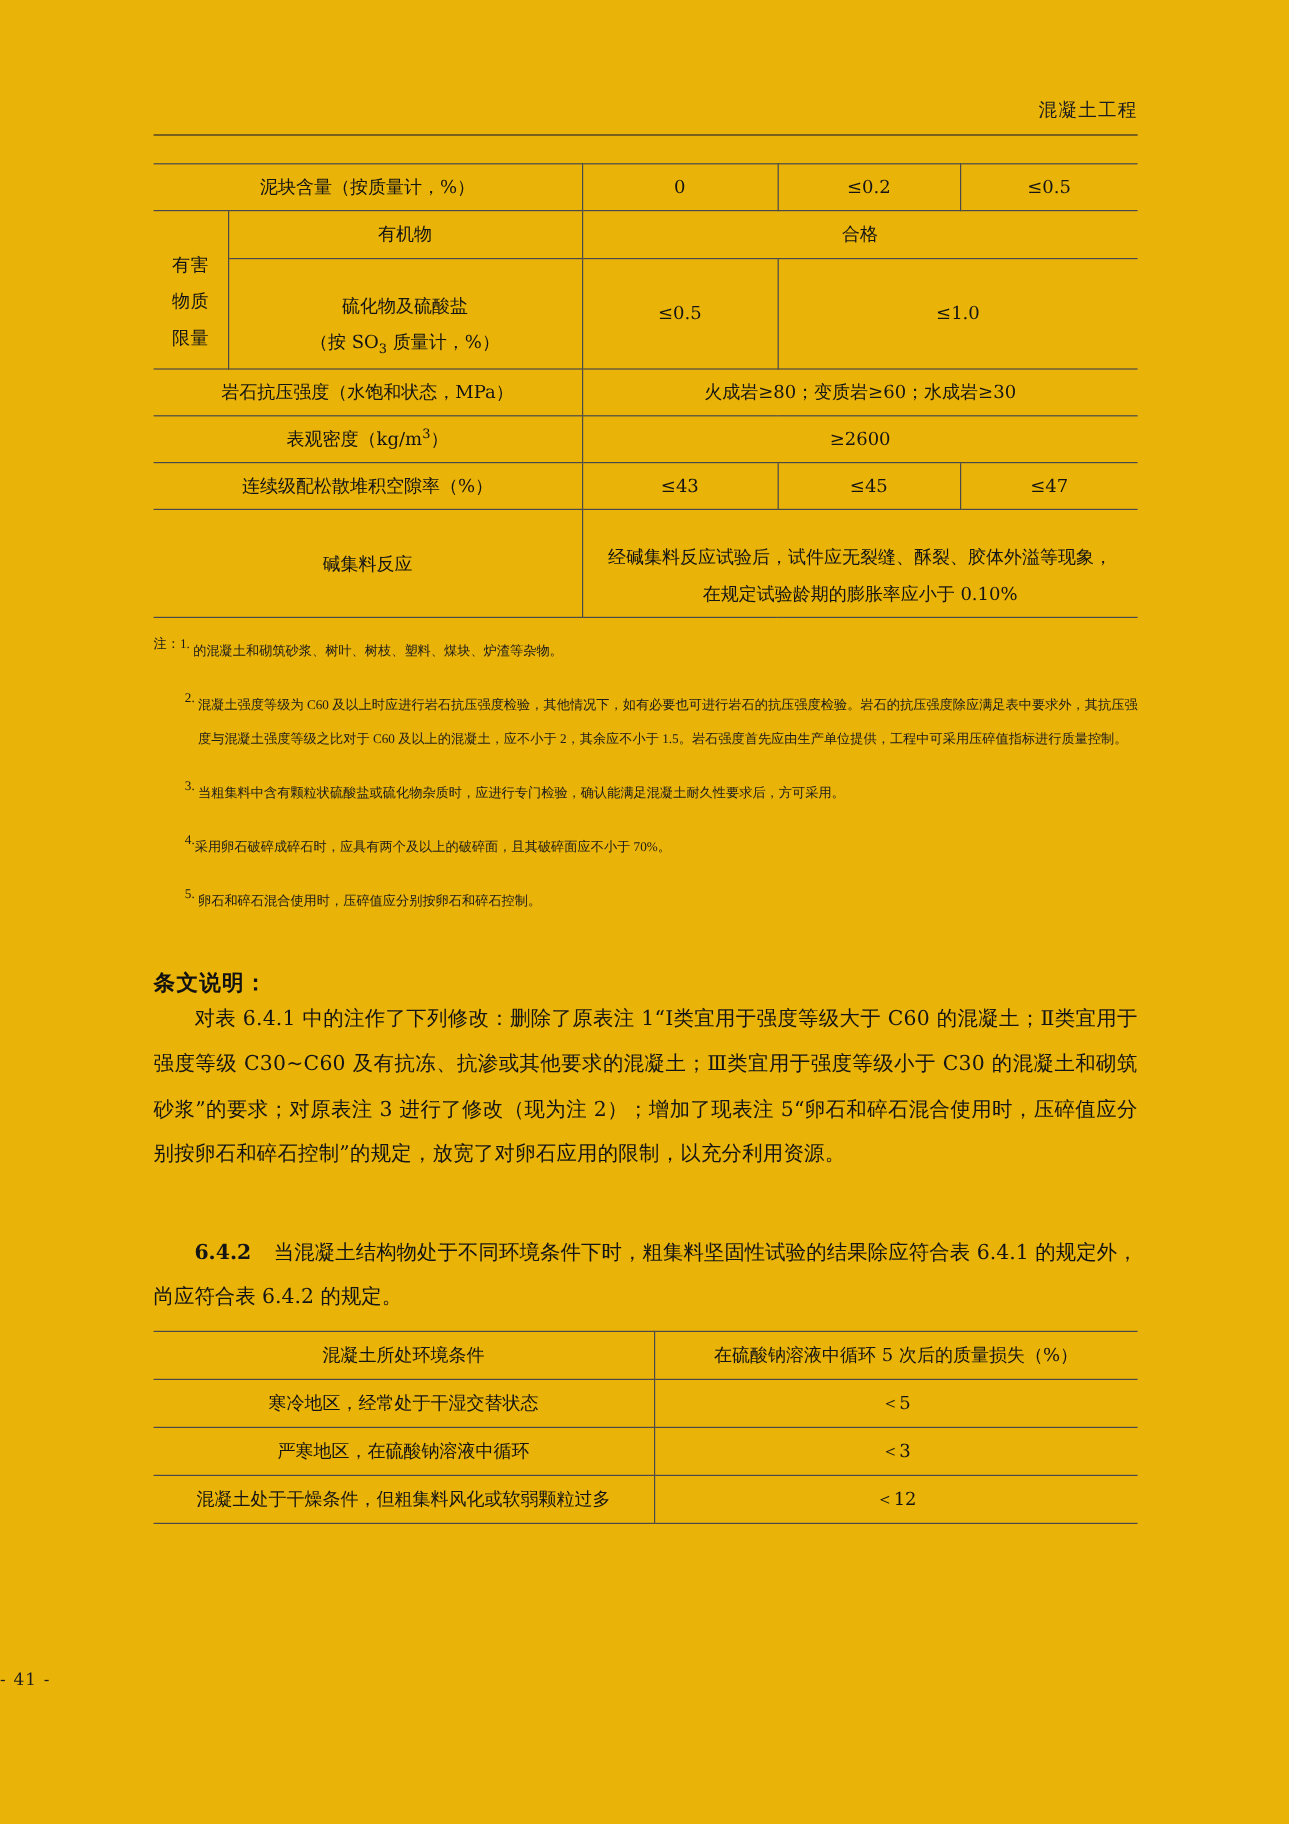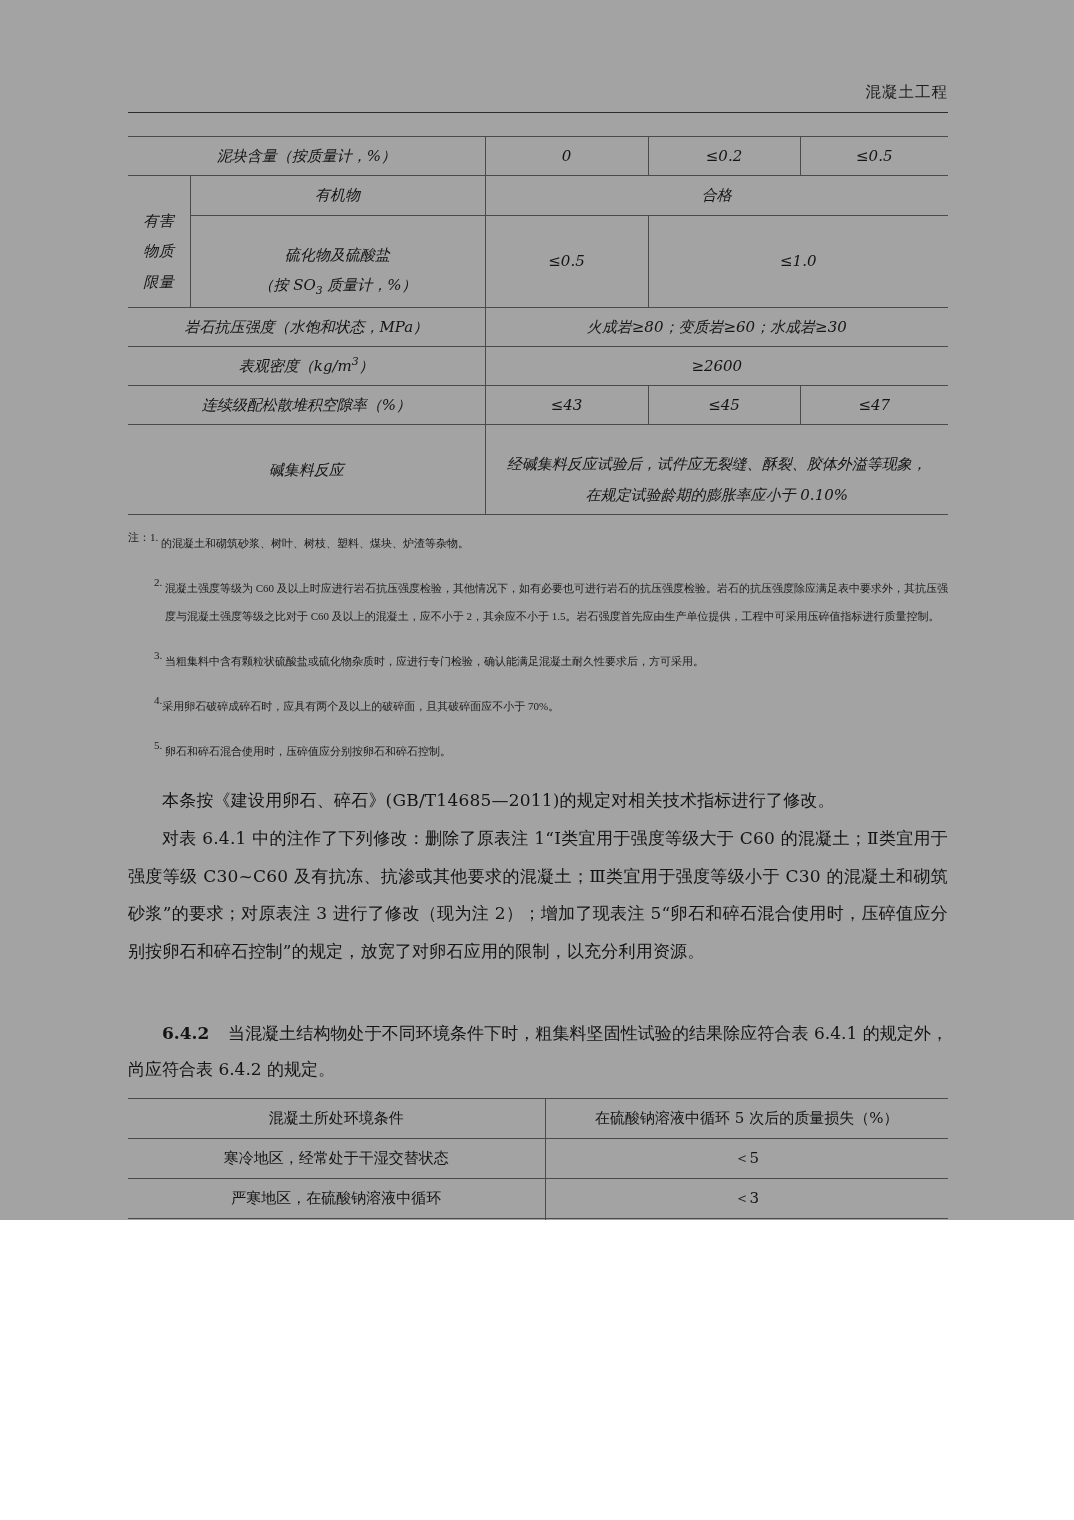--- a/index.html
+++ b/index.html
@@ -7,22 +7,22 @@
     padding: 0;
     background: #ffffff;
   }
   body {
     font-family: "DejaVu Serif", "Liberation Serif", serif;
     color: #1a1a1a;
   }
   #page {
     position: relative;
     width: 1074px;
-    height: 1220px;
-    background: #a3a3a3;
+    height: 1520px;
+    background: #eab308;
     overflow: hidden;
     box-sizing: border-box;
   }
 
   
   .running-header {
     position: absolute;
     left: 128px;
     top: 82px;
     width: 820px;
@@ -55,21 +55,20 @@
     table-layout: fixed;
     font-size: 15px;
   }
   table.doc-table td {
     border: 0.9px solid #4a4a4a;
     padding: 6px 4px;
     text-align: center;
     vertical-align: middle;
     line-height: 1.75;
     color: #141414;
-    font-style: italic;
   }
   table.doc-table.t1 {
     border-top: 1.5px solid #2b2b2b;
     border-bottom: 1.5px solid #2b2b2b;
   }
   td.lbl { font-size: 15px; }
   td.vstack { line-height: 2.05; }
   .sub { font-size: 0.72em; vertical-align: sub; }
   .sup { font-size: 0.72em; vertical-align: super; }
   .two-line { display: block; margin-top: 20px; }
@@ -273,21 +272,21 @@
         <span class="note-body">采用卵石破碎成碎石时，应具有两个及以上的破碎面，且其破碎面应不小于 70%。</span>
       </div>
 
       <div class="note ind">
         <span class="note-marker"><span>5.</span>&nbsp;</span>
         <span class="note-body">卵石和碎石混合使用时，压碎值应分别按卵石和碎石控制。</span>
       </div>
 
     </div>
 
-    <p class="body-para indent gap-top">本条按《建设用卵石、碎石》(GB/T14685—2011)的规定对相关技术指标进行了修改。</p>
+    <div class="section-title">条文说明：</div>
     <p class="body-para indent">对表 6.4.1 中的注作了下列修改：删除了原表注 1“Ⅰ类宜用于强度等级大于 C60 的混凝土；Ⅱ类宜用于强度等级 C30~C60 及有抗冻、抗渗或其他要求的混凝土；Ⅲ类宜用于强度等级小于 C30 的混凝土和砌筑砂浆”的要求；对原表注 3 进行了修改（现为注 2）；增加了现表注 5“卵石和碎石混合使用时，压碎值应分别按卵石和碎石控制”的规定，放宽了对卵石应用的限制，以充分利用资源。</p>
 
     <div class="clause">
       <span class="clause-no">6.4.2</span><span>当混凝土结构物处于不同环境条件下时，粗集料坚固性试验的结果除应符合表 6.4.1 的规定外，尚应符合表 6.4.2 的规定。</span>
     </div>
 
 
     <table class="t2">
       <colgroup>
         <col style="width:417px">

